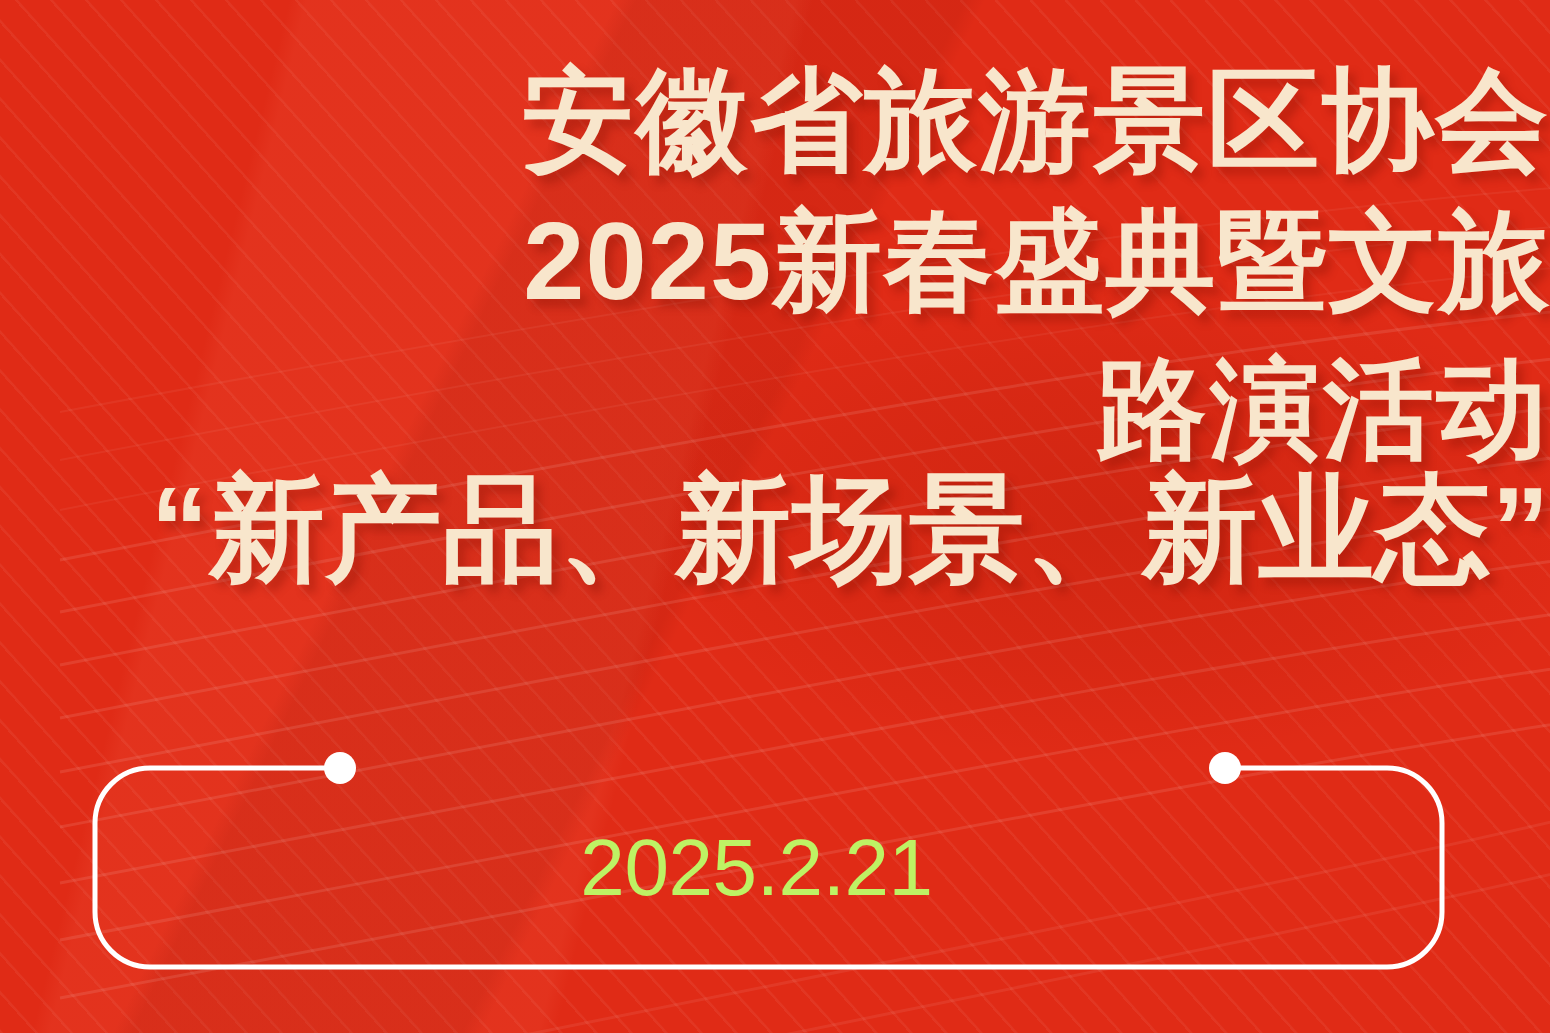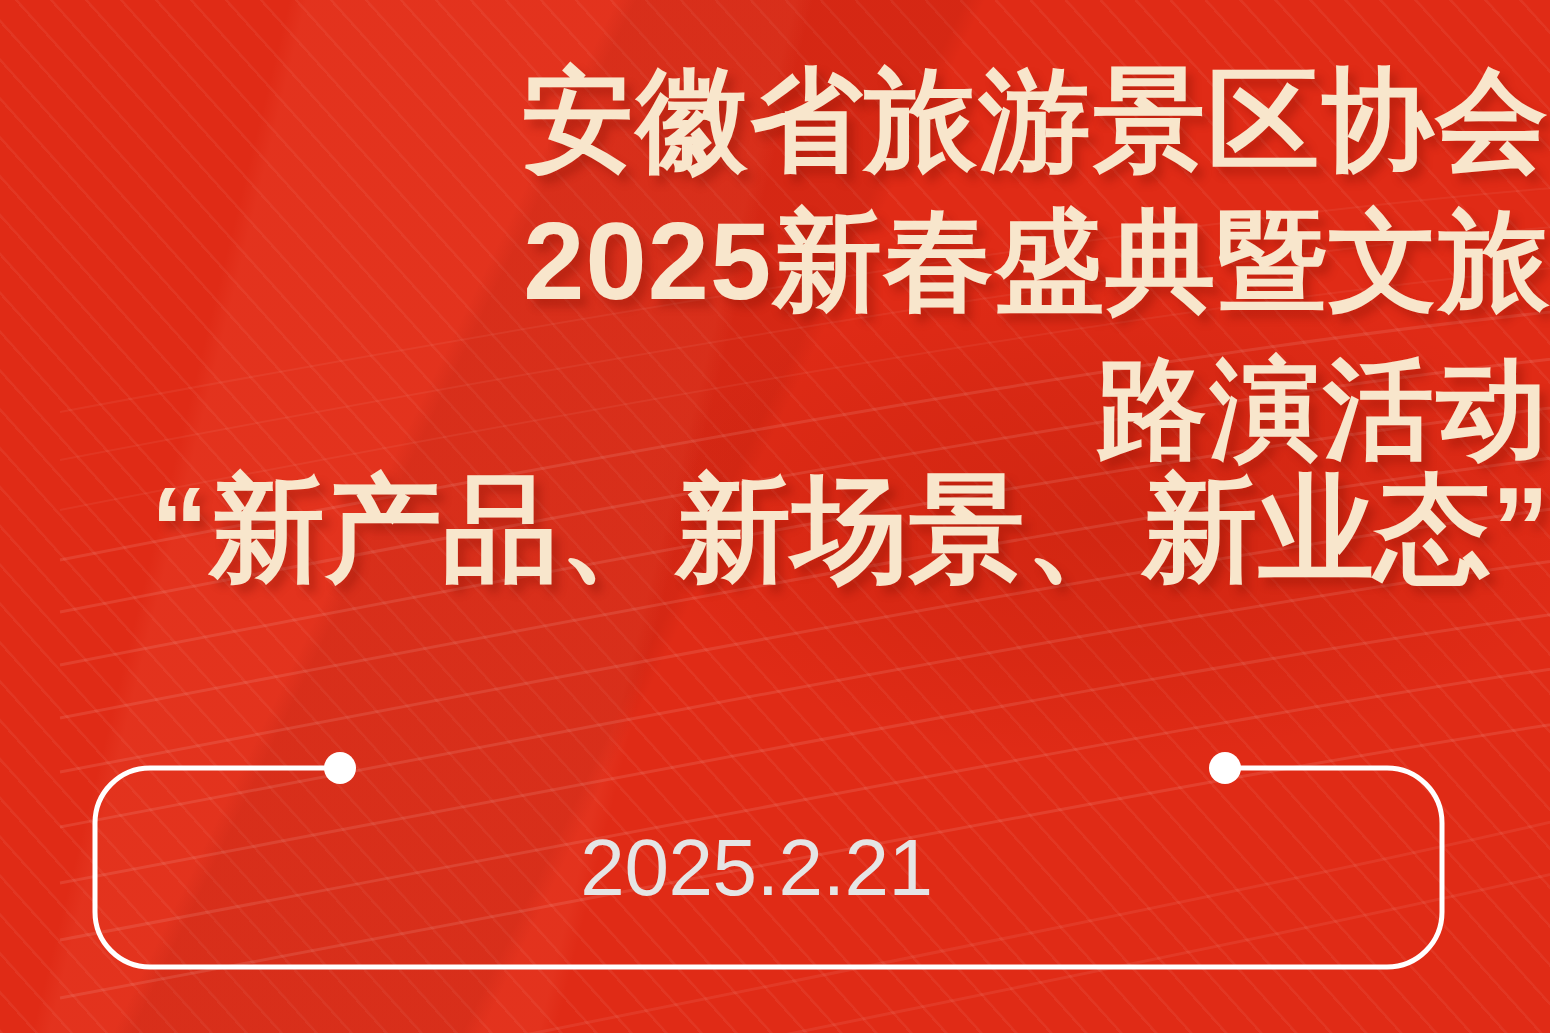--- a/index.html
+++ b/index.html
@@ -92,21 +92,21 @@
     height: 199px;
     z-index: 6;
   }
   .info-bar-wrap svg { position: absolute; top: -16px; left: -16px; }
   .info-text {
     position: absolute;
     inset: 0;
     display: flex;
     align-items: center;
     justify-content: center;
-    color: #e5e5e5;
+    color: #bef264;
     font-size: 80px;
     font-weight: 400;
     letter-spacing: 0.01em;
     white-space: nowrap;
   }
   .info-date { margin-right: 40px; letter-spacing: -0.005em; }
   .info-venue { letter-spacing: 0.02em; }
 </style>
 </head>
 <body>

